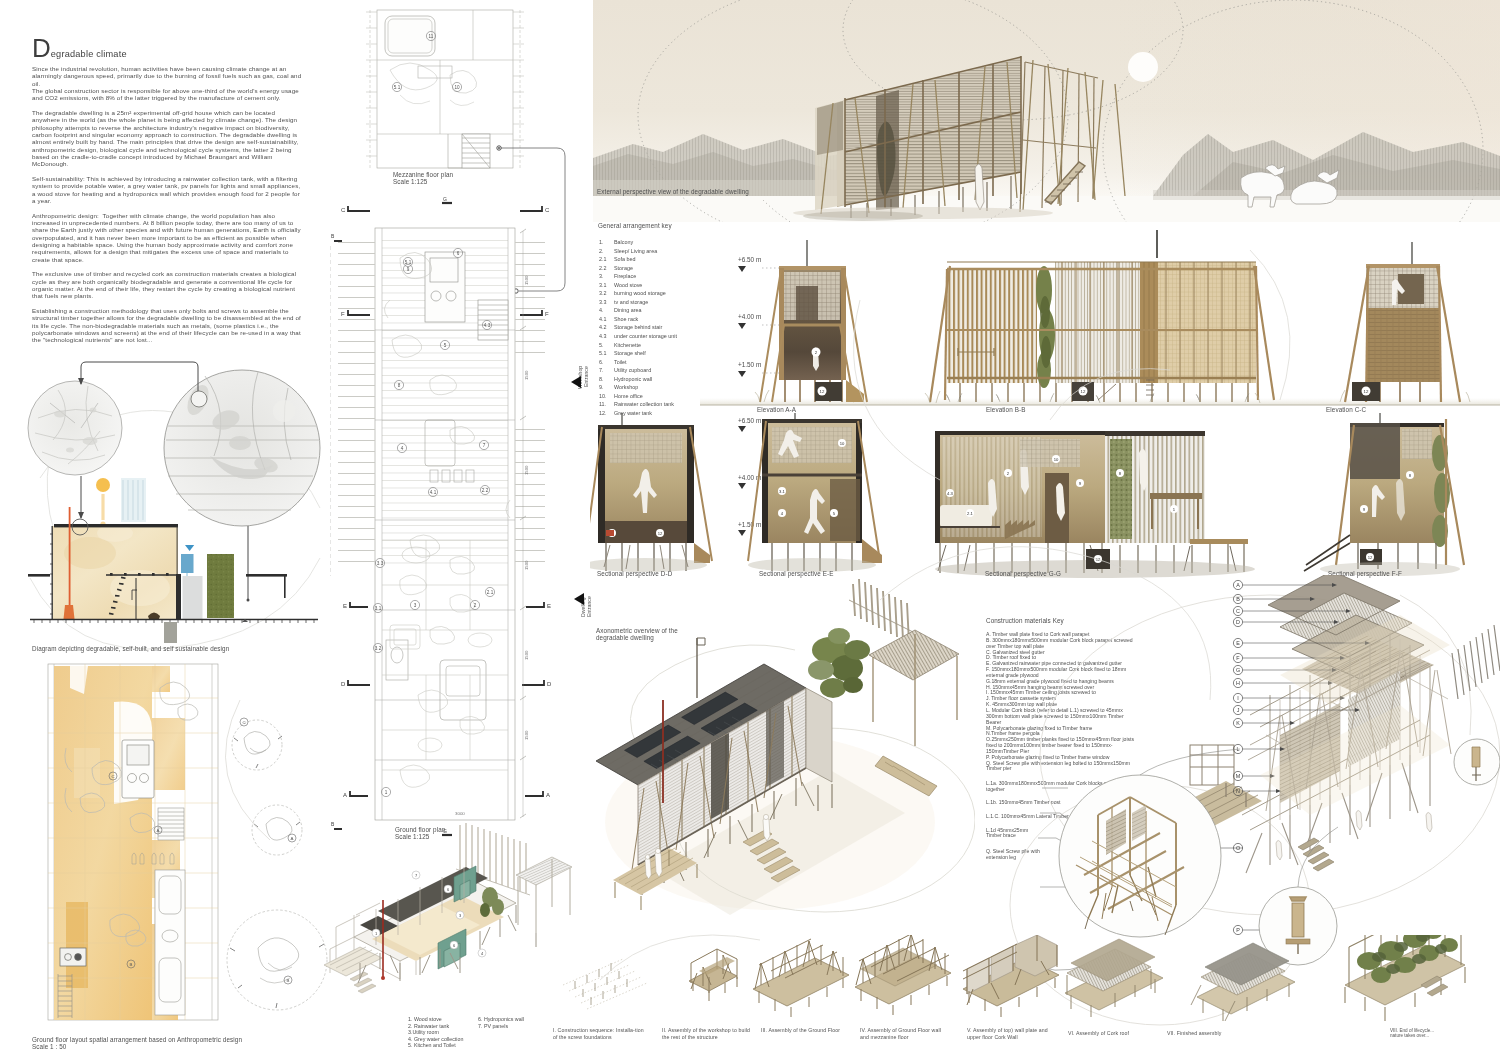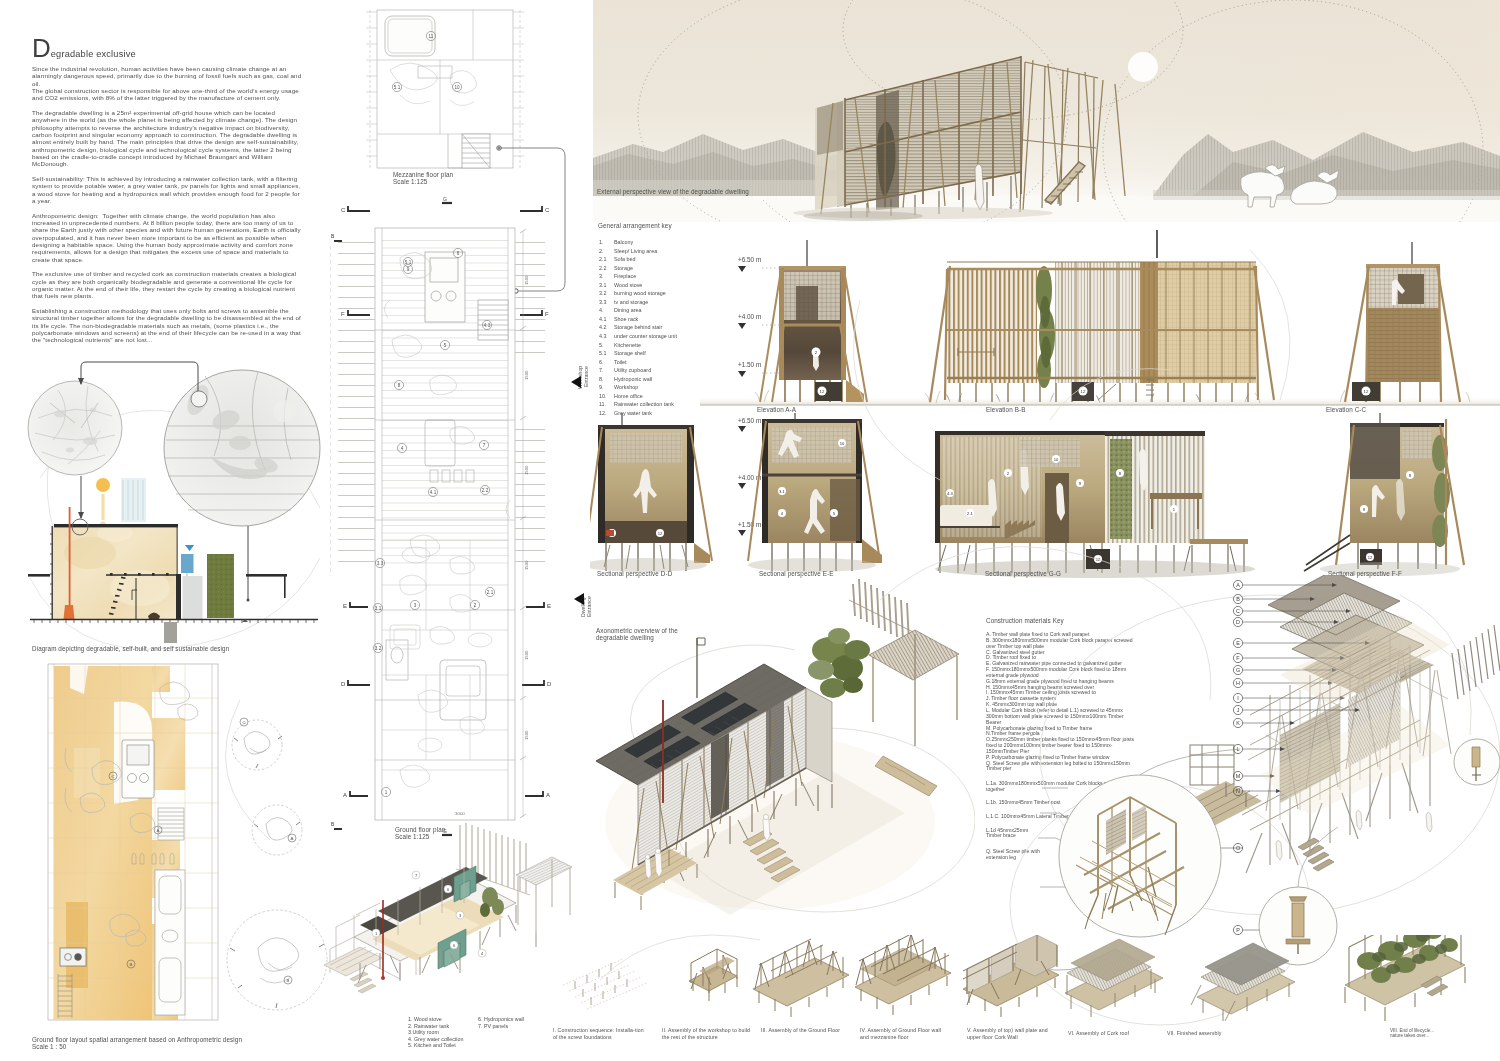--- a/index.html
+++ b/index.html
@@ -10,21 +10,21 @@
 .cap{font-size:6.3px;line-height:7.2px;color:#4e4e4e;letter-spacing:.1px;}
 .tiny{font-size:5.2px;line-height:6.5px;color:#535353;letter-spacing:.1px;}
 .keylist{font-size:5.4px;line-height:6.55px;color:#505050;}
 svg{display:block;}
 .vtext{writing-mode:vertical-rl;transform:rotate(180deg);font-size:5.2px;color:#555;line-height:5.5px;}
 </style></head>
 <body>
 <div id="page">
 
 <div class="abs" style="left:32px;top:33px;width:200px;height:24px;white-space:nowrap;">
-  <span style="font-size:26px;color:#3e3e3e;">D</span><span style="font-size:9.2px;color:#3e3e3e;letter-spacing:.2px;">egradable exclusive</span>
+  <span style="font-size:26px;color:#3e3e3e;">D</span><span style="font-size:9.2px;color:#3e3e3e;letter-spacing:.2px;">egradable climate</span>
 </div>
 <div class="abs body" style="left:32px;top:65px;width:272px;text-align:left;">
 <p>Since the industrial revolution, human activities have been causing climate change at an alarmingly dangerous speed, primarily due to the burning of fossil fuels such as gas, coal and oil.<br>The global construction sector is responsible for above one-third of the world's energy usage and CO2 emissions, with 8% of the latter triggered by the manufacture of cement only.</p>
 <p>The degradable dwelling is a 25m² experimental off-grid house which can be located anywhere in the world (as the whole planet is being affected by climate change). The design philosophy attempts to reverse the architecture industry's negative impact on biodiversity, carbon footprint and singular economy approach to construction. The degradable dwelling is almost entirely built by hand. The main principles that drive the design are self-sustainability, anthropometric design, biological cycle and technological cycle systems, the latter 2 being based on the cradle-to-cradle concept introduced by Michael Braungart and William McDonough.</p>
 <p>Self-sustainability: This is achieved by introducing a rainwater collection tank, with a filtering system to provide potable water, a grey water tank, pv panels for lights and small appliances, a wood stove for heating and a hydroponics wall which provides enough food for 2 people for a year.</p>
 <p>Anthropometric design:&nbsp; Together with climate change, the world population has also increased in unprecedented numbers. At 8 billion people today, there are too many of us to share the Earth justly with other species and with future human generations, Earth is officially overpopulated, and it has never been more important to be as efficient as possible when designing a habitable space. Using the human body approximate activity and comfort zone requirements, allows for a design that mitigates the excess use of space and materials to create that space.</p>
 <p>The exclusive use of timber and recycled cork as construction materials creates a biological cycle as they are both organically biodegradable and generate a conventional life cycle for organic matter. At the end of their life, they restart the cycle by creating a biological nutrient that fuels new plants.</p>
 <p>Establishing a construction methodology that uses only bolts and screws to assemble the structural timber together allows for the degradable dwelling to be disassembled at the end of its life cycle. The non-biodegradable materials such as metals, (some plastics i.e., the polycarbonate windows and screens) at the end of their lifecycle can be re-used in a way that the "technological nutrients" are not lost...</p>
 </div>
 

